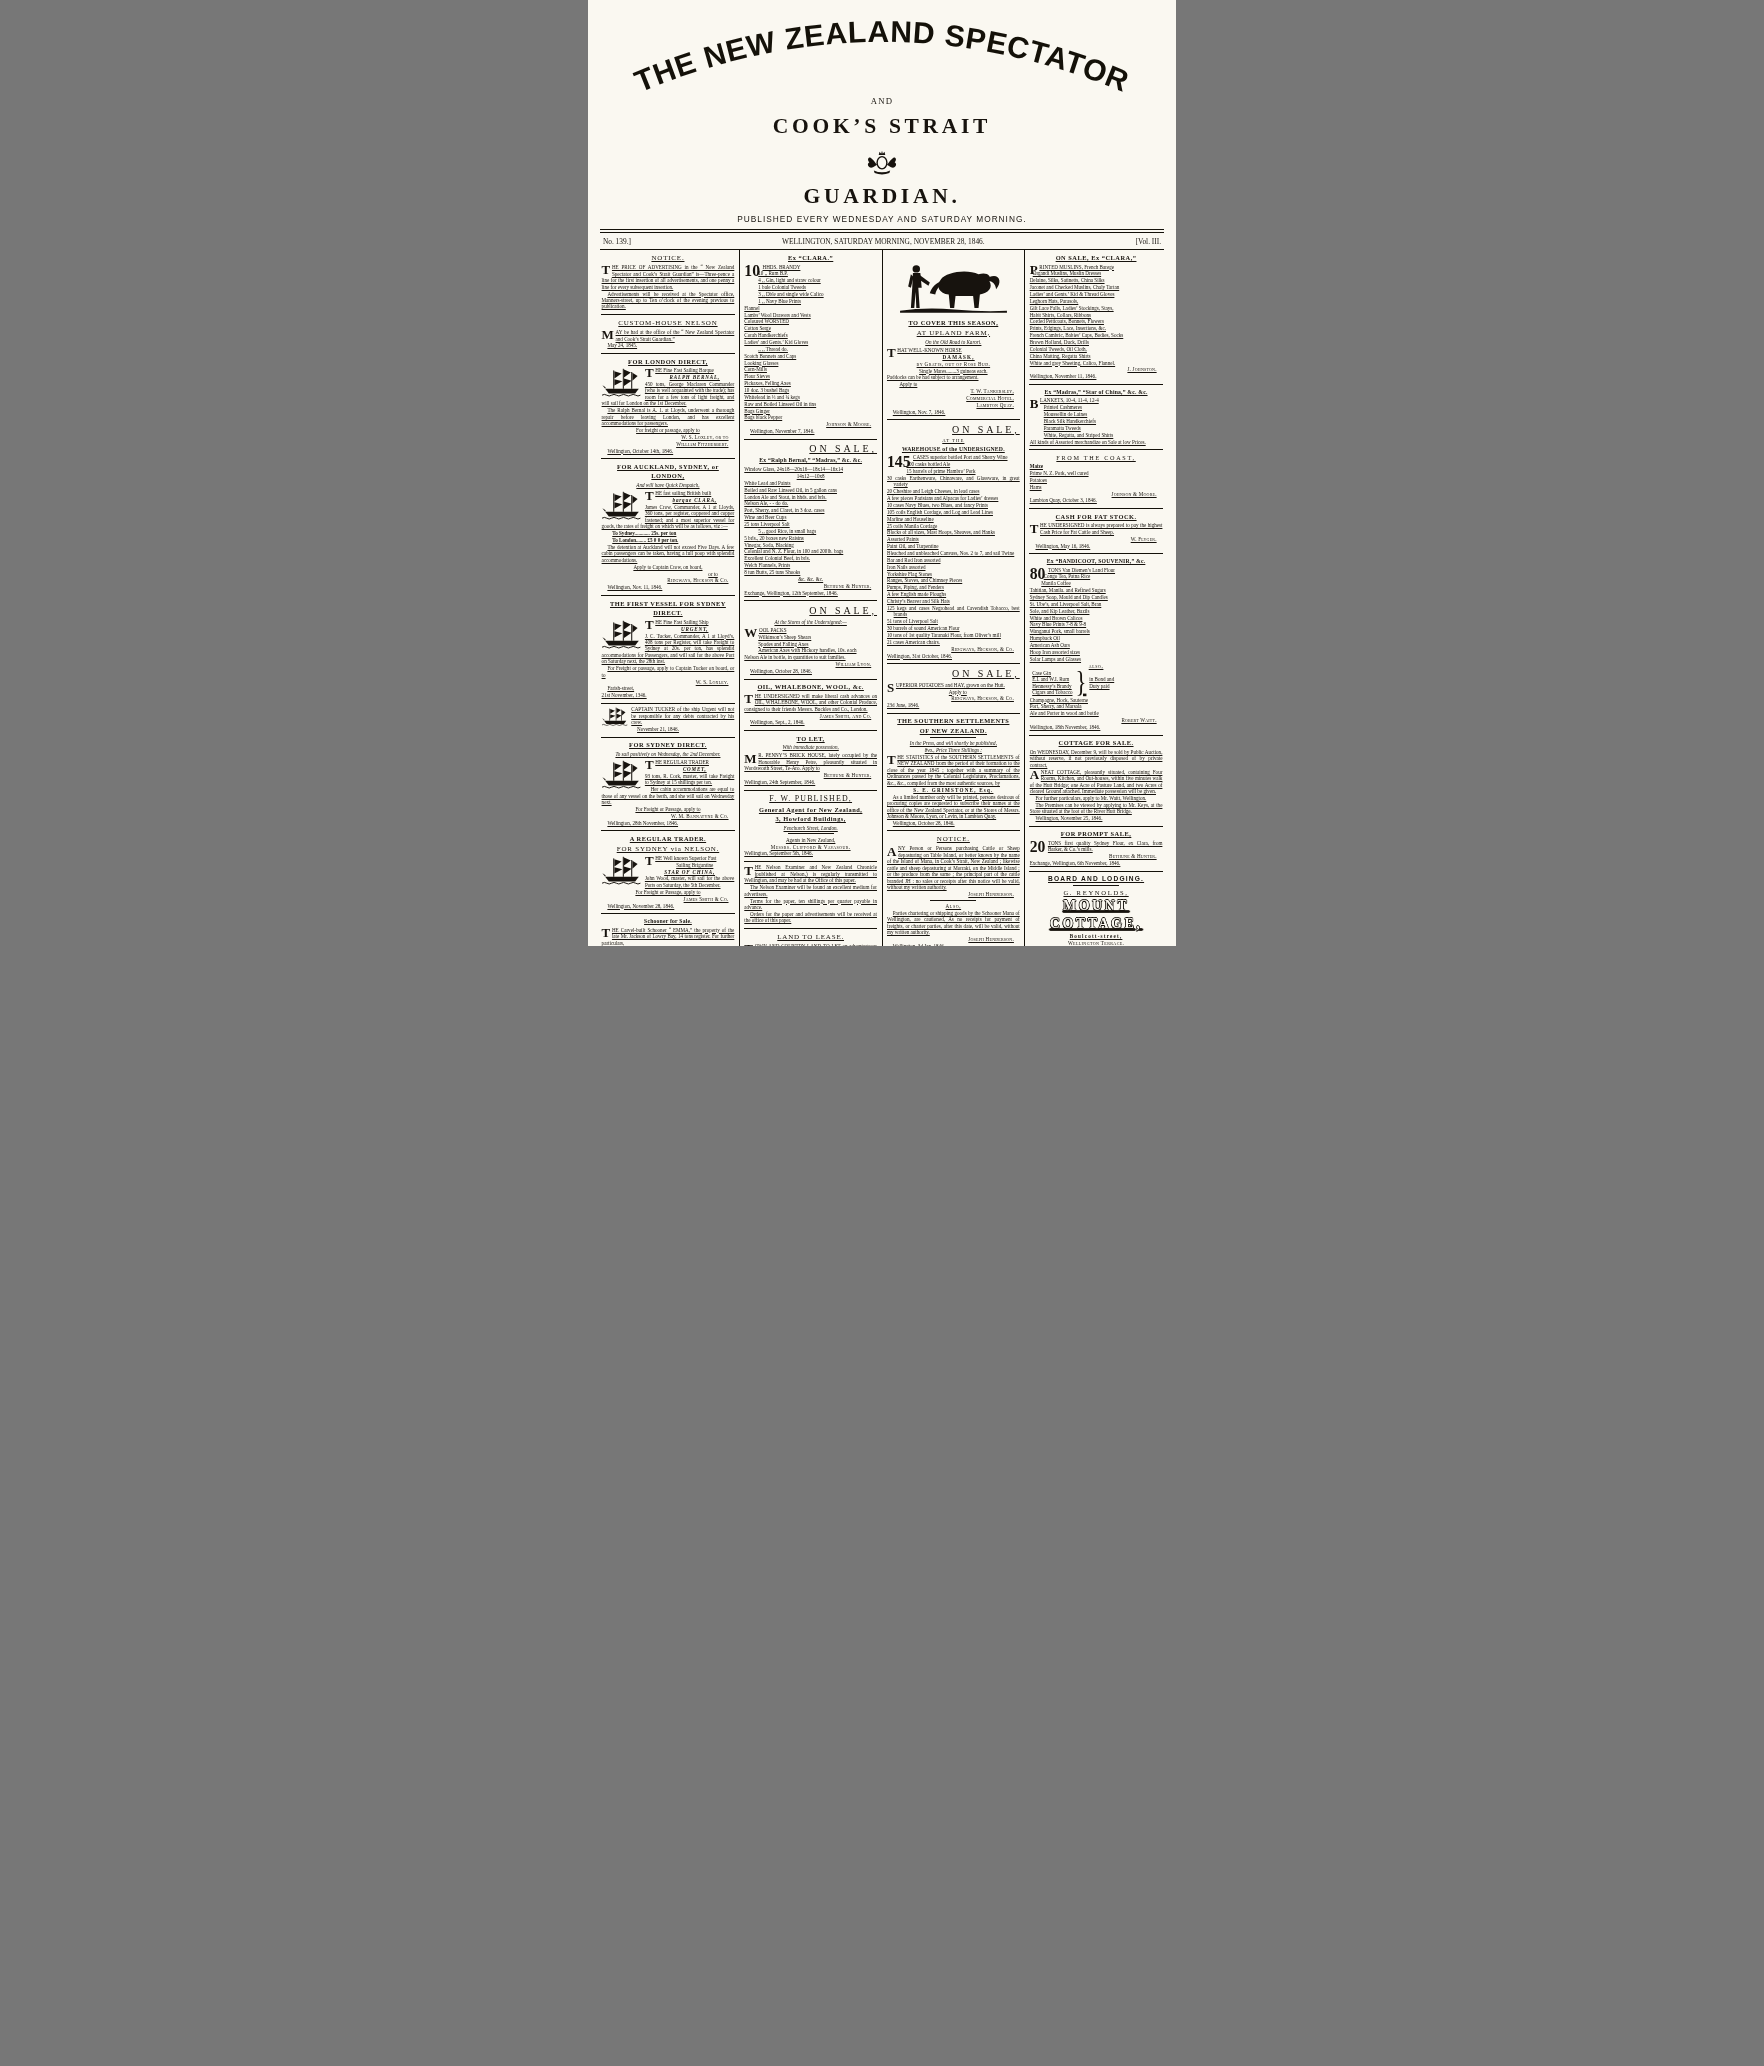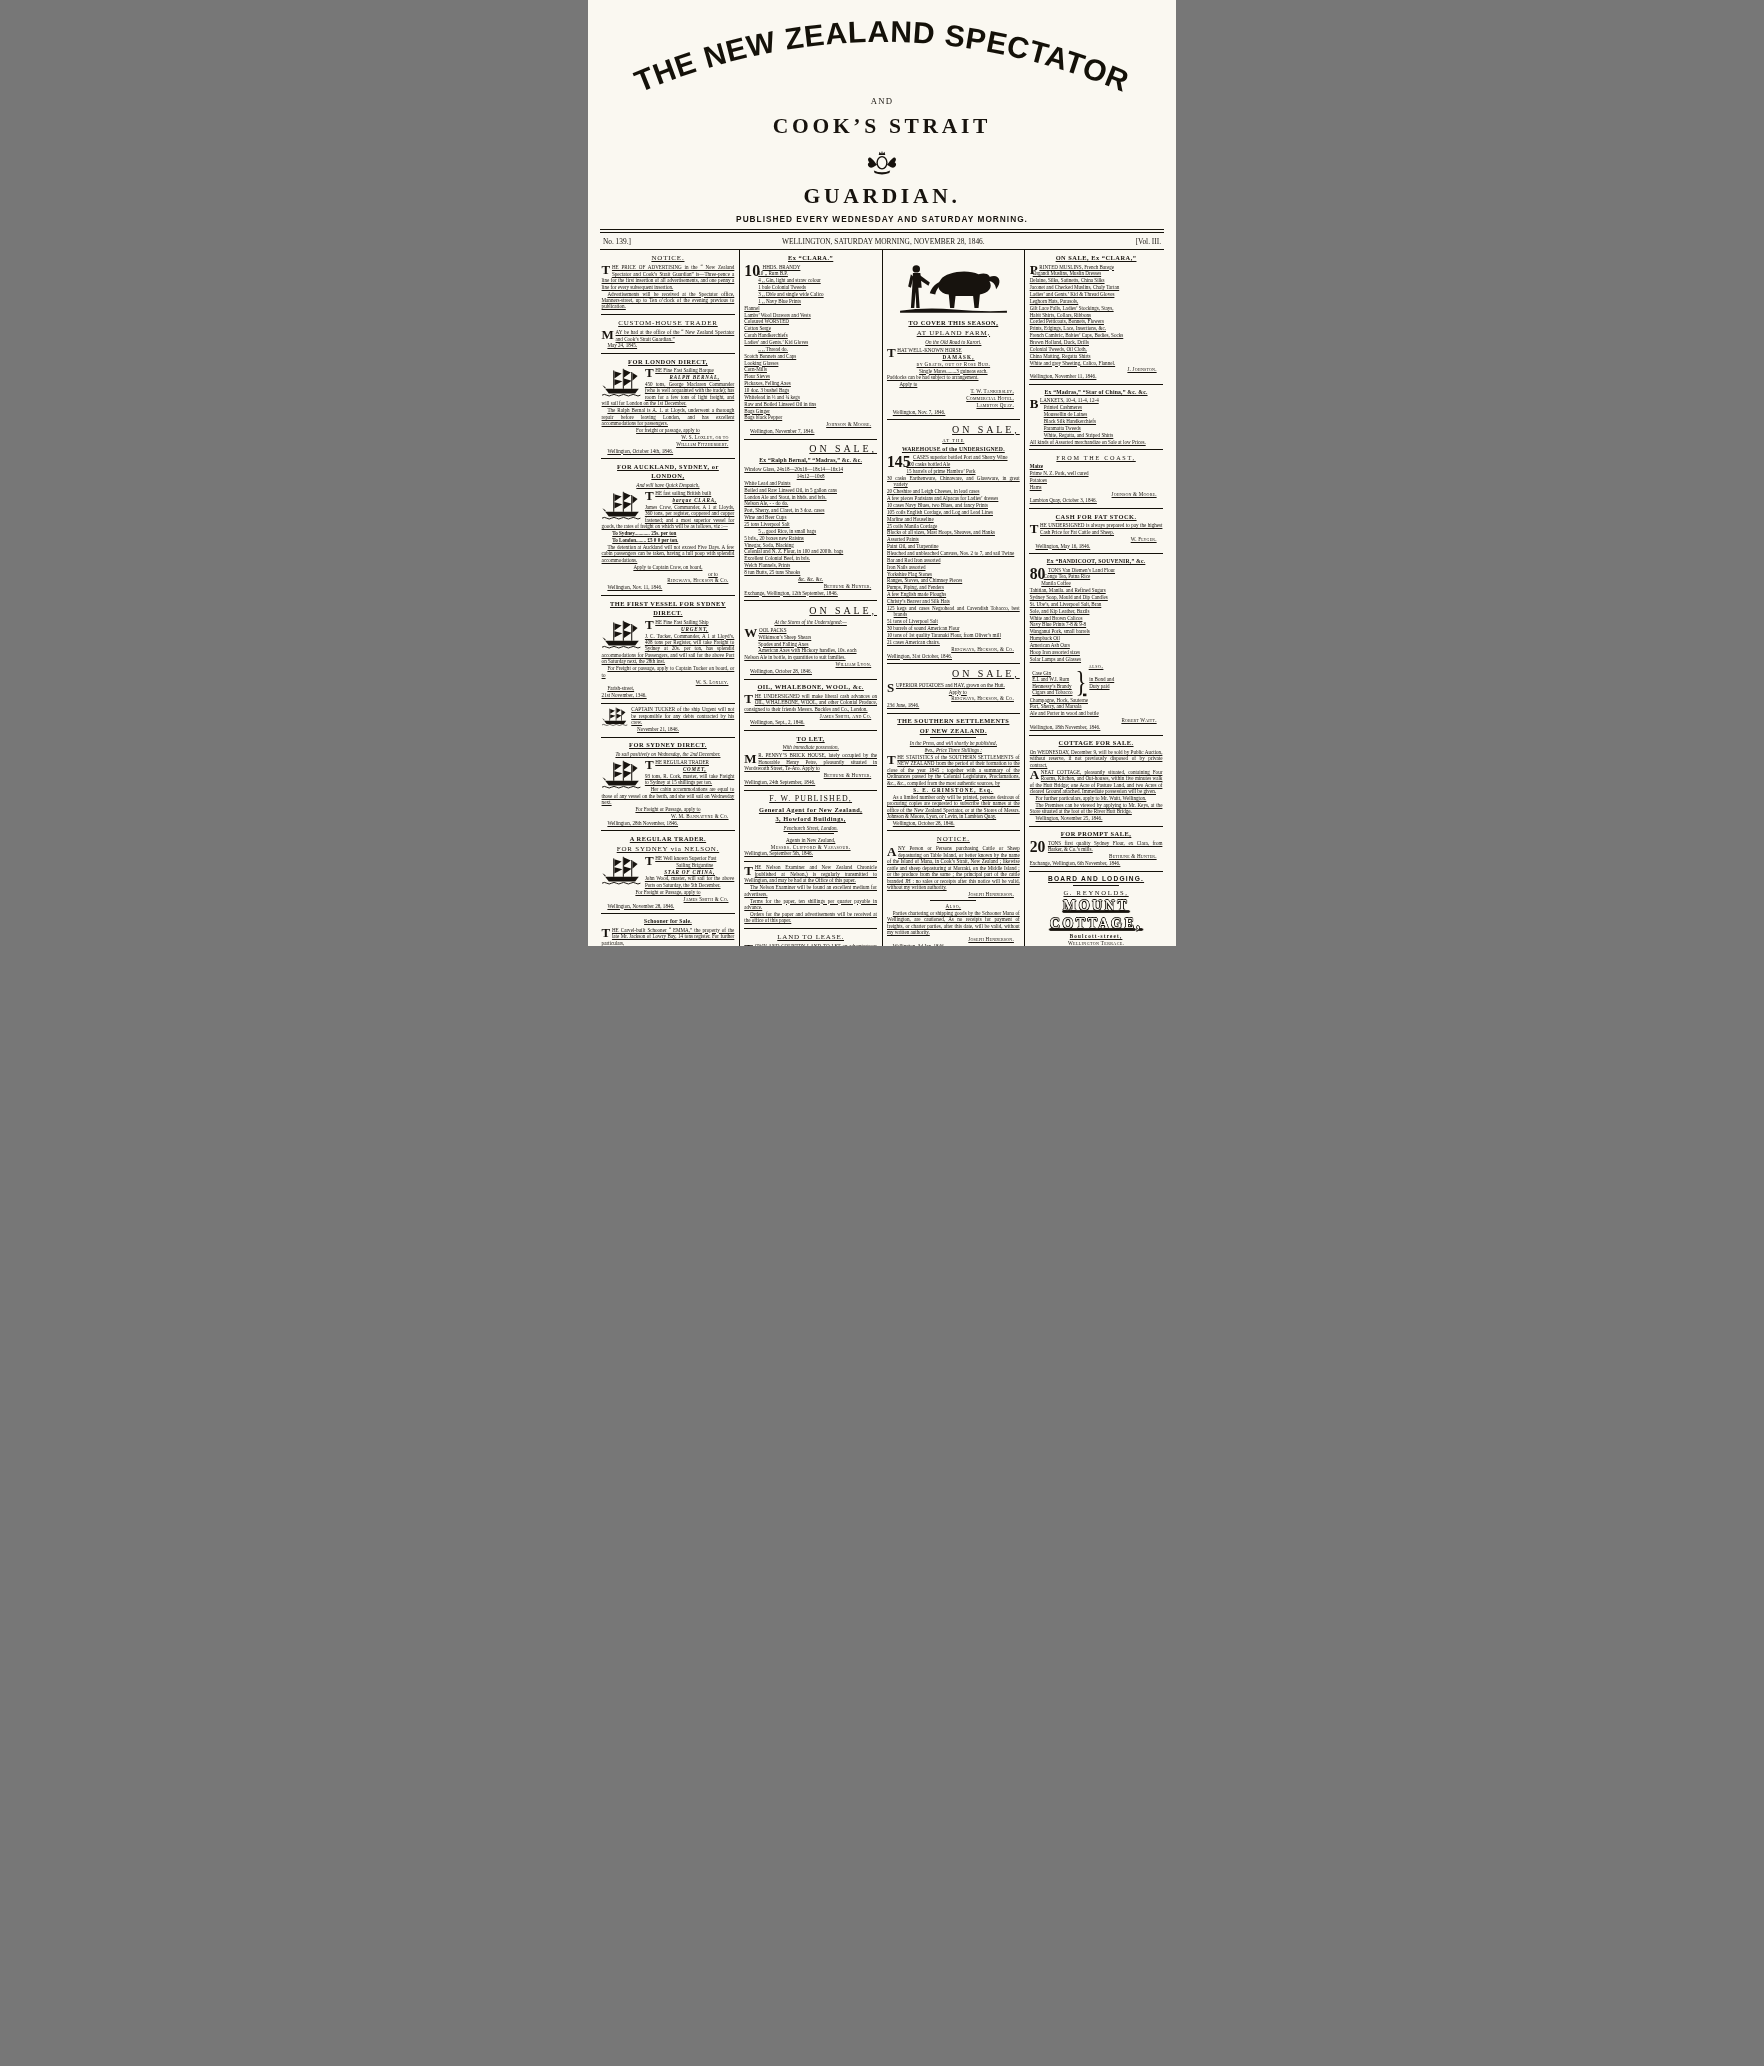--- a/index.html
+++ b/index.html
@@ -9,21 +9,21 @@
   p{margin:0 0 0.4px;text-align:justify;}
   
   .masthead{text-align:center;}
   .arc{width:550px;height:88px;display:block;margin:0 auto;}
   .arc text{fill:#141109;font-family:"Liberation Sans",sans-serif;font-weight:bold;
     font-size:82px;letter-spacing:2px;}
   .and{font-size:8.7px;letter-spacing:1.2px;margin:-1.7px 0 8.3px;}
   .subtitle-row{display:flex;justify-content:center;align-items:center;gap:10.7px;margin:1.7px 0 6.6px;flex-direction:column;}
   .subtitle-row .big{font-size:21.5px;font-weight:bold;letter-spacing:3.7px;line-height:1;}
   .crest svg{width:40px;height:27px;display:block;}
-  .published{font-family:"Liberation Sans",sans-serif;font-weight:bold;font-size:8.3px;
+  .published{font-family:"Liberation Sans",sans-serif;font-weight:normal;font-size:8.3px;
     letter-spacing:1px;margin-bottom:5px;}
   .ruledouble{border-top:1.7px solid #141109;border-bottom:0.7px solid #141109;height:2.1px;margin:0.8px 0 2.9px;}
   .dateline{display:flex;justify-content:space-between;align-items:baseline;font-size:7.4px;padding:0.8px 2.5px 2.9px;}
   .rulethin{border-top:0.7px solid #141109;}
   
   .columns{display:flex;align-items:stretch;min-height:744px;text-decoration:underline;}
   .col{flex:1 1 0;padding:0 4.1px;min-width:0;}
   .col+.col{border-left:0.7px solid #141109;}
   .col:first-child{padding-left:0.8px;}
   .col:last-child{padding-right:0.8px;}
@@ -113,21 +113,21 @@
   <div class="columns" id="columns">
       <div class="col">
         <div class="article">
           <div class="hl h-med">NOTICE.</div>
           <div class="art-body">
             <p class="b-np"><span class="dropcap">T</span>HE PRICE OF ADVERTISING in the “ New Zealand Spectator and Cook’s Strait Guardian” is—Three-pence a line for the first insertion of all advertisements, and one penny a line for every subsequent insertion.</p>
             <p class="b-p">Advertisements will be received at the Spectator office, Manners-street, up to Ten o’clock of the evening previous to publication.</p>
           </div>
         </div>
         <div class="article">
-          <div class="hl h-med">CUSTOM-HOUSE TRADER</div>
+          <div class="hl h-med">CUSTOM-HOUSE NELSON</div>
           <div class="art-body">
             <p class="b-np"><span class="dropcap">M</span>AY be had at the office of the “ New Zealand Spectator and Cook’s Strait Guardian.”</p>
             <p class="b-date">May 24, 1845.</p>
           </div>
         </div>
         <div class="article">
           <div class="hl h-fat">FOR LONDON DIRECT,</div>
           <div class="art-body">
             <div class="icon-left">
               <svg viewBox="0 0 100 74" fill="#17130e">

